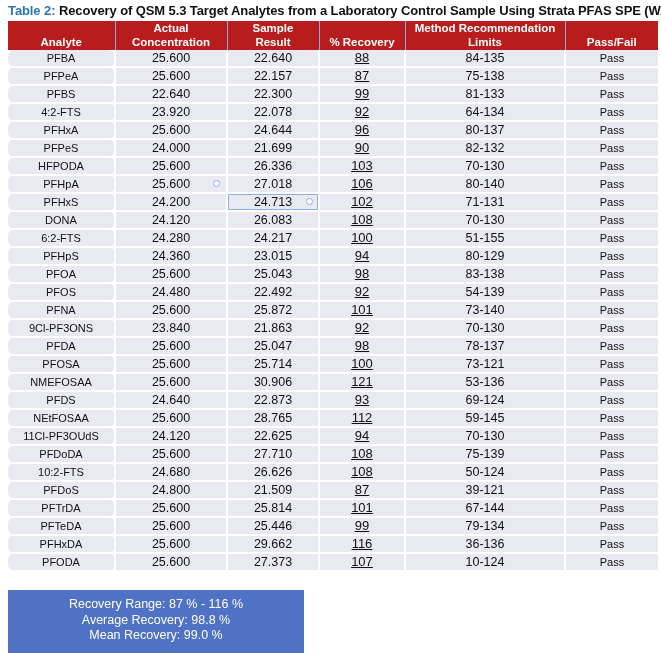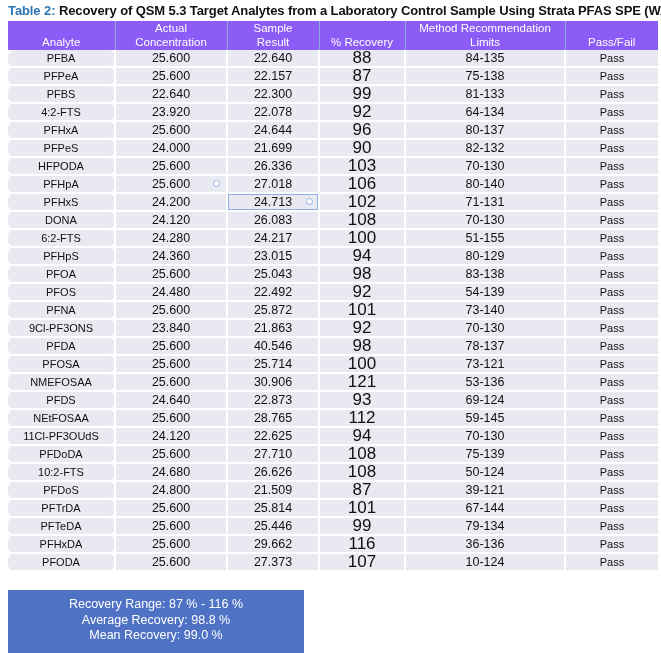--- a/index.html
+++ b/index.html
@@ -3,31 +3,31 @@
 <meta charset="utf-8">
 <style>
   html, body { margin: 0; padding: 0; background: #ffffff; }
   body { width: 661px; height: 653px; position: relative; overflow: hidden;
          font-family: "Liberation Sans", sans-serif; }
   .title { position: absolute; left: 8px; top: 3px; font-size: 13px; font-weight: bold;
            color: #111; white-space: nowrap; letter-spacing: -0.1px; }
   .title .lead { color: #2e75b6; }
   table.data { position: absolute; left: 8px; top: 21px; width: 650px; border-collapse: collapse;
                table-layout: fixed; font-size: 11.5px; }
-  table.data th { background: #8b5cf6; color: #fff; font-weight: normal; font-size: 11.5px;
+  table.data th { background: #b91c1c; color: #fff; font-weight: bold; font-size: 11.5px;
                   vertical-align: bottom; text-align: center; padding: 0 2px 1px 2px;
                   border-right: 1px solid #8eaadb; line-height: 14px; height: 28px; }
   table.data th:last-child { border-right: none; }
   table.data td { background: #e9e9f2; color: #111; text-align: center; height: 16px;
                   padding: 0; line-height: 16px; border-right: 2px solid #ffffff;
                   border-bottom: 2px solid #ffffff; white-space: nowrap; }
   table.data td:last-child { border-right: none; }
   td.analyte { font-size: 11px; border-radius: 7px; }
   td.conc, td.res, td.lim { font-size: 12.5px; }
-  td.rec { font-size: 17px; }
+  td.rec { font-size: 13px; text-decoration: underline; }
   td.pf { font-size: 11px; }
   td.selected { outline: 1px solid #8fb0e6; outline-offset: -2px; position: relative; }
   .summary { position: absolute; left: 8px; top: 590px; width: 296px; height: 68px;
              background: #4f72c4; color: #fff; text-align: center; font-size: 12.5px;
              line-height: 15.5px; padding-top: 7px; box-sizing: border-box; }
   .handle { position: absolute; width: 5px; height: 5px; border: 1px solid #8fb0e6;
             background: #fff; border-radius: 50%; }
 </style>
 </head>
 <body>
@@ -198,21 +198,21 @@
         <td class="analyte">9Cl-PF3ONS</td>
         <td class="conc">23.840</td>
         <td class="res">21.863</td>
         <td class="rec">92</td>
         <td class="lim">70-130</td>
         <td class="pf">Pass</td>
       </tr>
       <tr>
         <td class="analyte">PFDA</td>
         <td class="conc">25.600</td>
-        <td class="res">40.546</td>
+        <td class="res">25.047</td>
         <td class="rec">98</td>
         <td class="lim">78-137</td>
         <td class="pf">Pass</td>
       </tr>
       <tr>
         <td class="analyte">PFOSA</td>
         <td class="conc">25.600</td>
         <td class="res">25.714</td>
         <td class="rec">100</td>
         <td class="lim">73-121</td>

